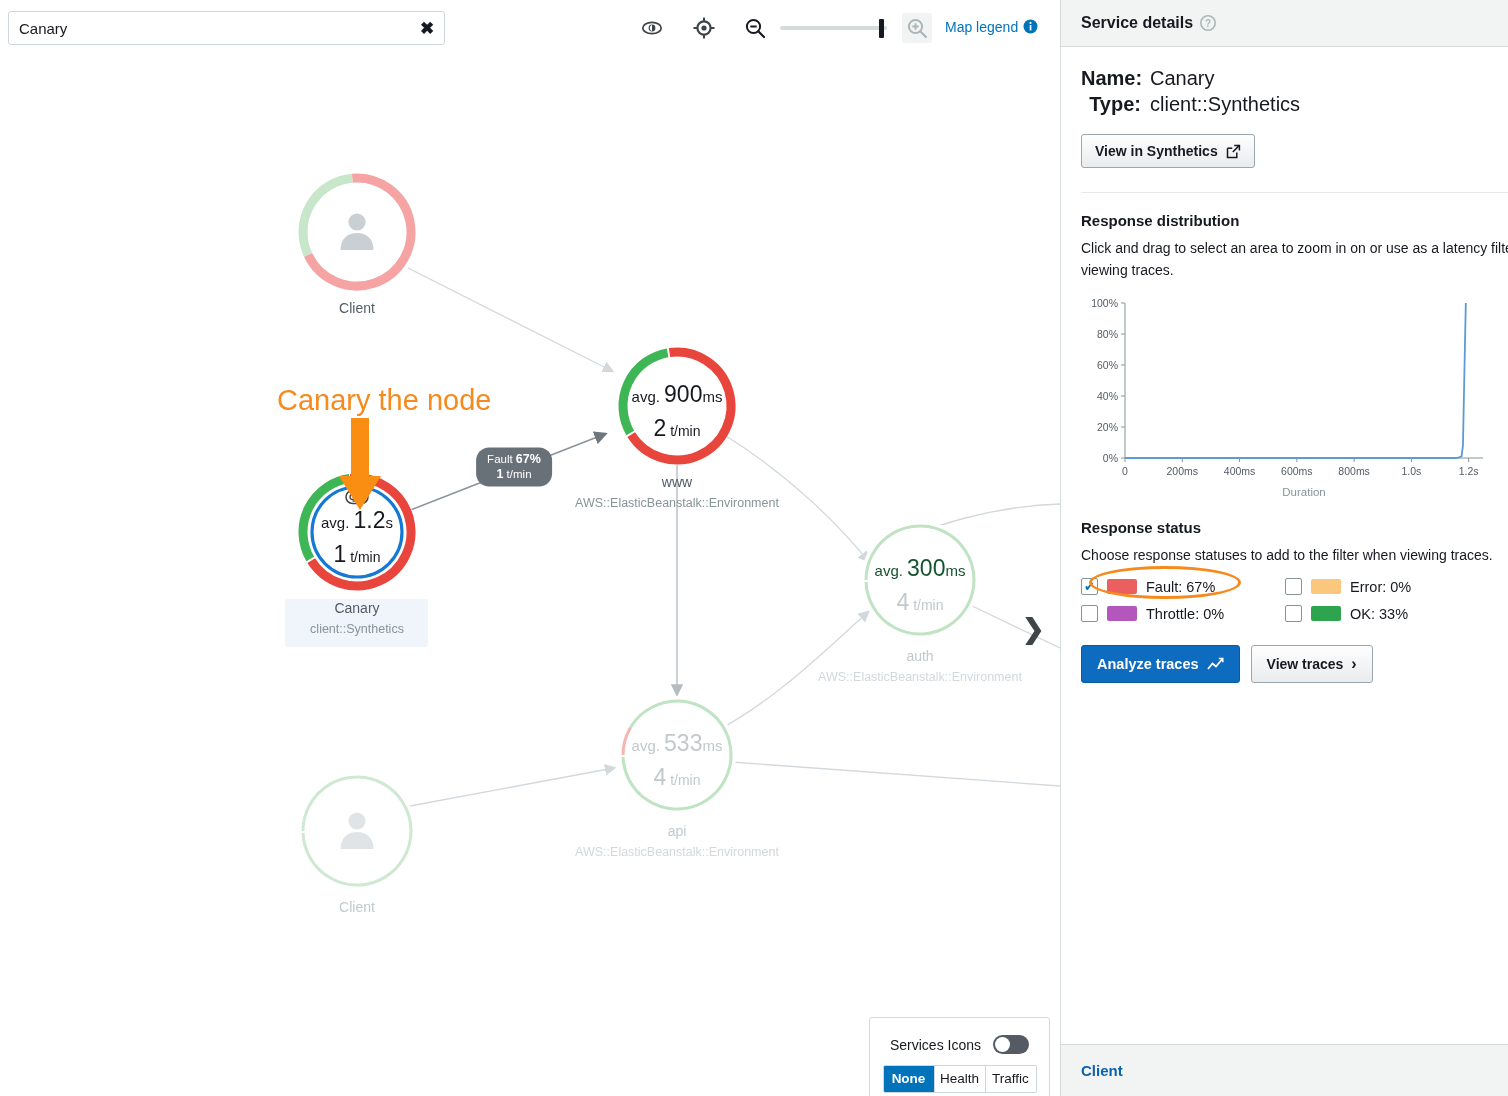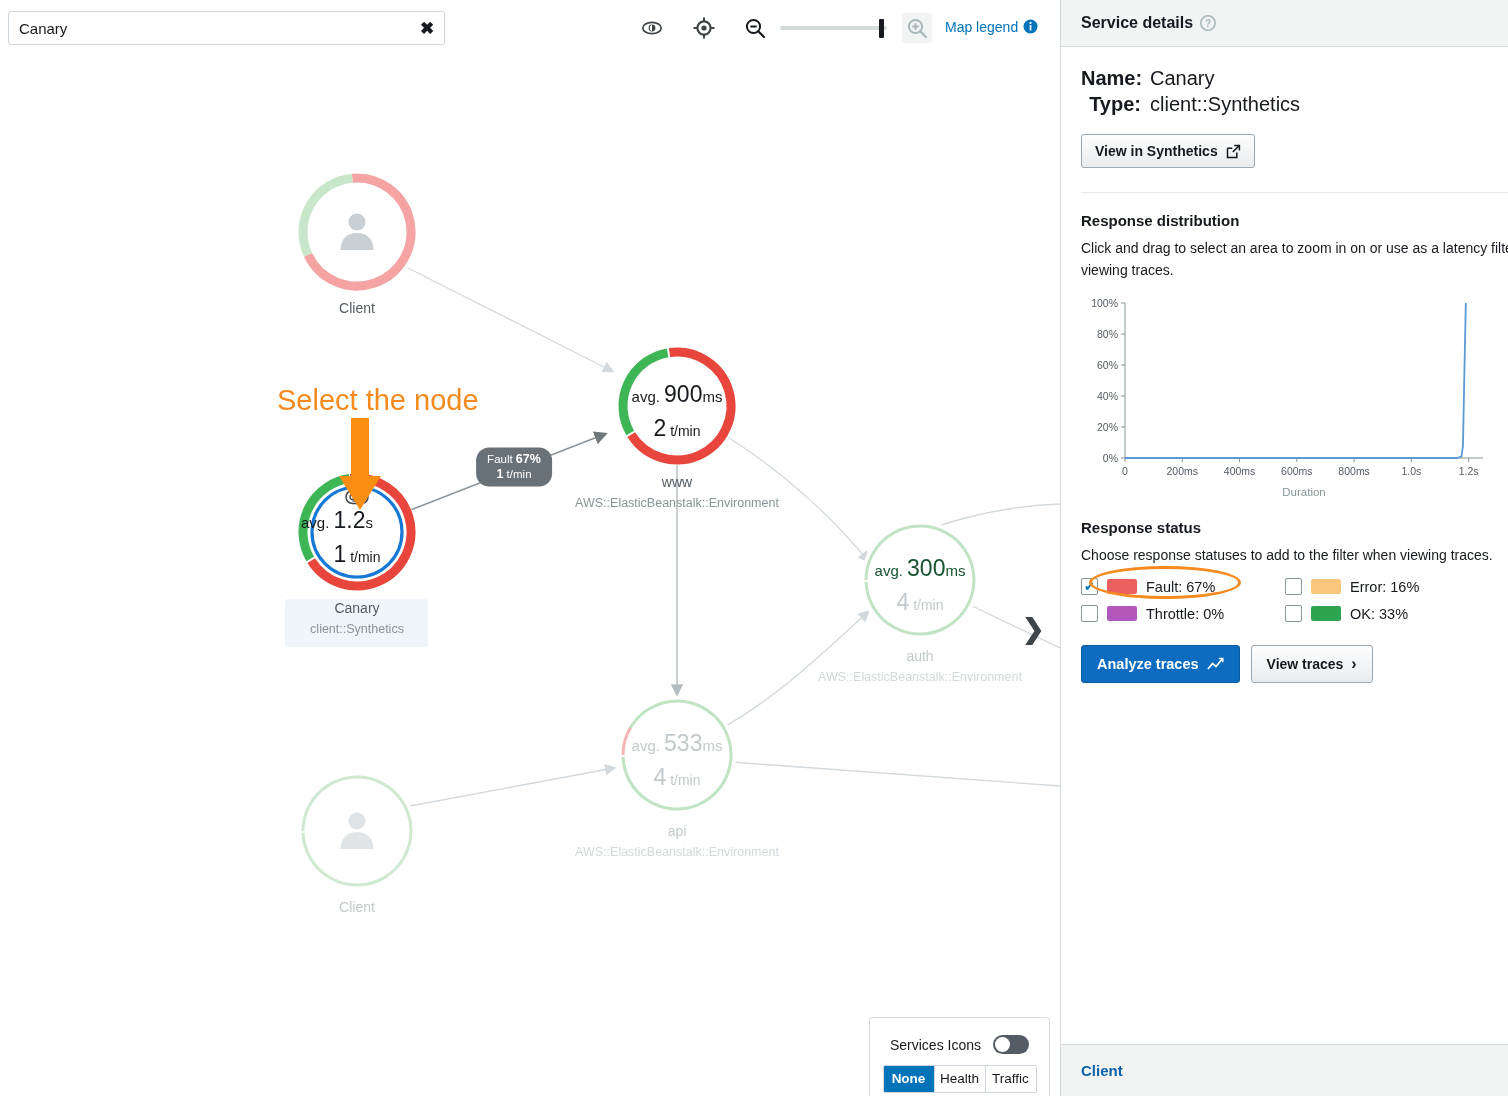--- a/index.html
+++ b/index.html
@@ -343,21 +343,21 @@
   <div id="canary-label-box"></div>
 
   <div id="node-overlays">
       <div class="node-label" style="left: 357px; top: 244px;">Client</div>
       <div style="position: absolute; left: 357px; top: 176px; transform: translate(-50%, -50%);"><svg width="48" height="48" viewBox="0 0 48 48">
           <circle cx="24" cy="16" r="8.6" fill="#c9cfd3"></circle>
           <path d="M7.5 44 C7.5 32.5 15 27 24 27 C33 27 40.5 32.5 40.5 44 Z" fill="#c9cfd3"></path>
         </svg></div>
       <div class="node-label" style="left: 357px; top: 544px;">Canary</div>
       <div class="node-sublabel" style="left: 357px; top: 566px;">client::Synthetics</div>
-      <div class="node-metric-top" style="left: 337px; top: 464px;"><span>avg. </span><span class="big">1.2</span><span>s</span></div>
+      <div class="node-metric-top" style="left: 357px; top: 464px;"><span>avg. </span><span class="big">1.2</span><span>s</span></div>
       <div class="node-metric-bot" style="left: 357px; top: 498px;"><span class="big">1</span> <span>t/min</span></div>
       <div style="position: absolute; left: 357px; top: 443px; transform: translate(-50%, -50%);"><svg width="26" height="22" viewBox="0 0 26 22">
           <line x1="13" y1="0.5" x2="13" y2="4" stroke="#3f4448" stroke-width="1.3"></line>
           <circle cx="13" cy="1.2" r="1.3" fill="#3f4448"></circle>
           <rect x="2" y="4.5" width="22" height="13" rx="6.5" fill="none" stroke="#3f4448" stroke-width="1.5"></rect>
           <circle cx="8.5" cy="11" r="2.5" fill="none" stroke="#3f4448" stroke-width="1.3"></circle>
           <circle cx="17.5" cy="11" r="2.5" fill="none" stroke="#3f4448" stroke-width="1.3"></circle>
           <line x1="8.5" y1="15" x2="17.5" y2="15" stroke="#3f4448" stroke-width="1.3"></line>
         </svg></div>
       <div class="node-label" style="left: 677px; top: 418px;">www</div>
@@ -378,21 +378,21 @@
           <path d="M7.5 44 C7.5 32.5 15 27 24 27 C33 27 40.5 32.5 40.5 44 Z" fill="#c9cfd3"></path>
         </svg></div>
       <div class="edge-badge" style="left: 514px; top: 411px;">
         <div><span>Fault </span><b>67%</b></div>
         <div><b>1</b><span> t/min</span></div>
       </div>
     </div>
 
   <div id="expand-chevron">❯</div>
 
-  <div class="anno-text" id="anno-map-text">Select the node</div>
+  <div class="anno-text" id="anno-map-text">Canary the node</div>
 
   <svg style="position:absolute;left:338px;top:362px;" width="44" height="100">
     <path d="M13,0 L31,0 L31,58 L43,58 L22,92 L1,58 L13,58 Z" fill="#f98e13"></path>
   </svg>
 
   <div id="settings-card">
     <div id="settings-row1">
       <span class="lbl">Services Icons</span>
       <div id="toggle">
         <div class="knob"></div>
@@ -485,21 +485,21 @@
     <div class="status-grid" style="position:relative;">
       <div class="status-item">
         <span class="cbx checked"></span>
         <span class="swatch" style="background:#ec5f5f"></span>
         <span class="status-label">Fault: 67%</span>
         <div id="highlight-ellipse"></div>
       </div>
       <div class="status-item">
         <span class="cbx"></span>
         <span class="swatch" style="background:#fbc77d"></span>
-        <span class="status-label">Error: 16%</span>
+        <span class="status-label">Error: 0%</span>
       </div>
       <div class="status-item">
         <span class="cbx"></span>
         <span class="swatch" style="background:#b457bd"></span>
         <span class="status-label">Throttle: 0%</span>
       </div>
       <div class="status-item">
         <span class="cbx"></span>
         <span class="swatch" style="background:#2ea44f"></span>
         <span class="status-label">OK: 33%</span>

